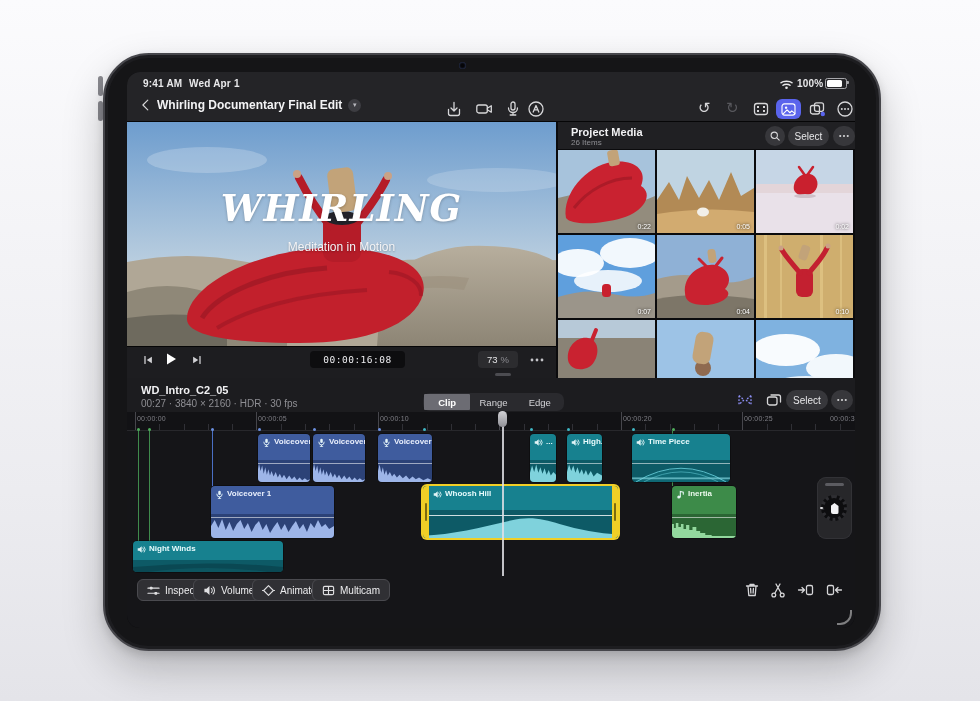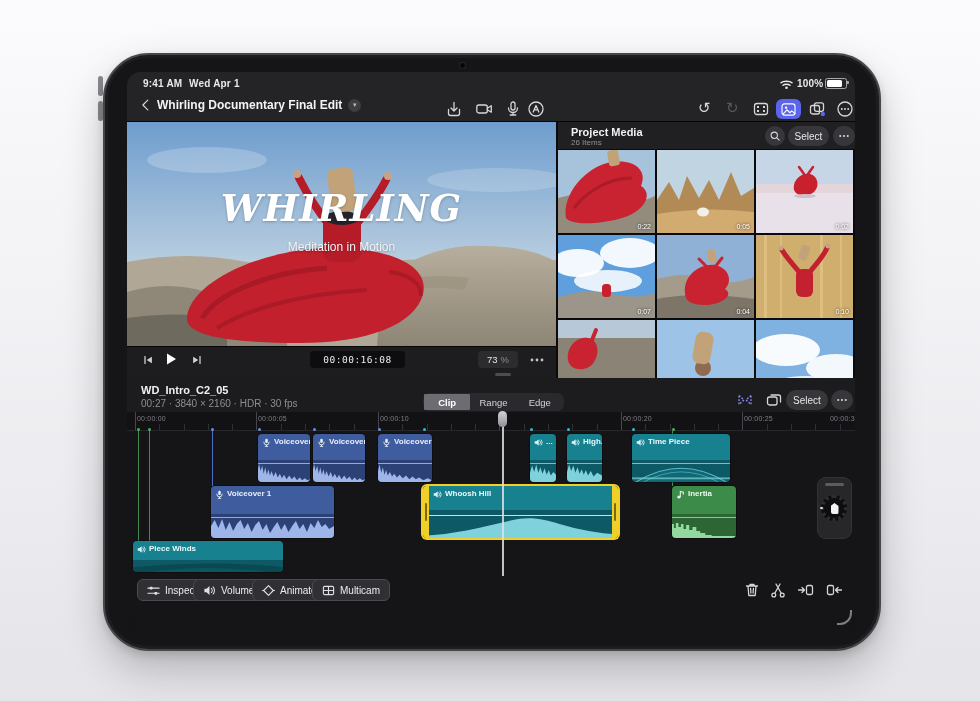--- a/index.html
+++ b/index.html
@@ -544,21 +544,21 @@
         </svg>
         <div class="vline"></div>
       </div>
   </div>
 
   <div class="clip c-teal" style="left:6px;top:469px;width:150px;height:31px">
     <div class="clip-head">
         <svg class="ci">
           <use href="#i-speaker"></use>
         </svg>
-        <span>Piece Winds</span>
+        <span>Night Winds</span>
       </div>
     <div class="clip-wave" style="height:12px">
         <svg viewBox="0 0 100 12" preserveAspectRatio="none">
       <path d="M0,12 L0,7 Q50,0 100,7 L100,12 Z" fill="#0a4853"></path>
       <path d="M10,12 Q50,4 90,12 Z" fill="#0d5560"></path>
     </svg>
       </div>
   </div>
 
   <div class="abs ph-line"></div>

